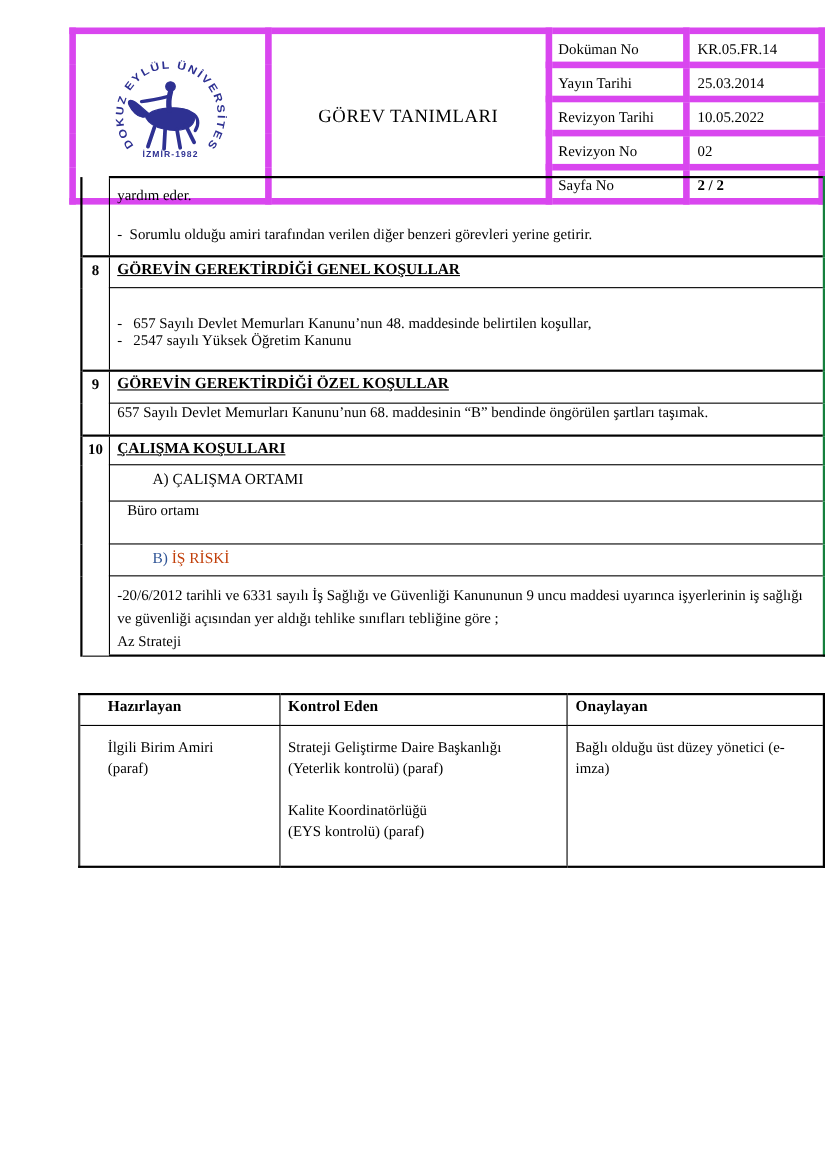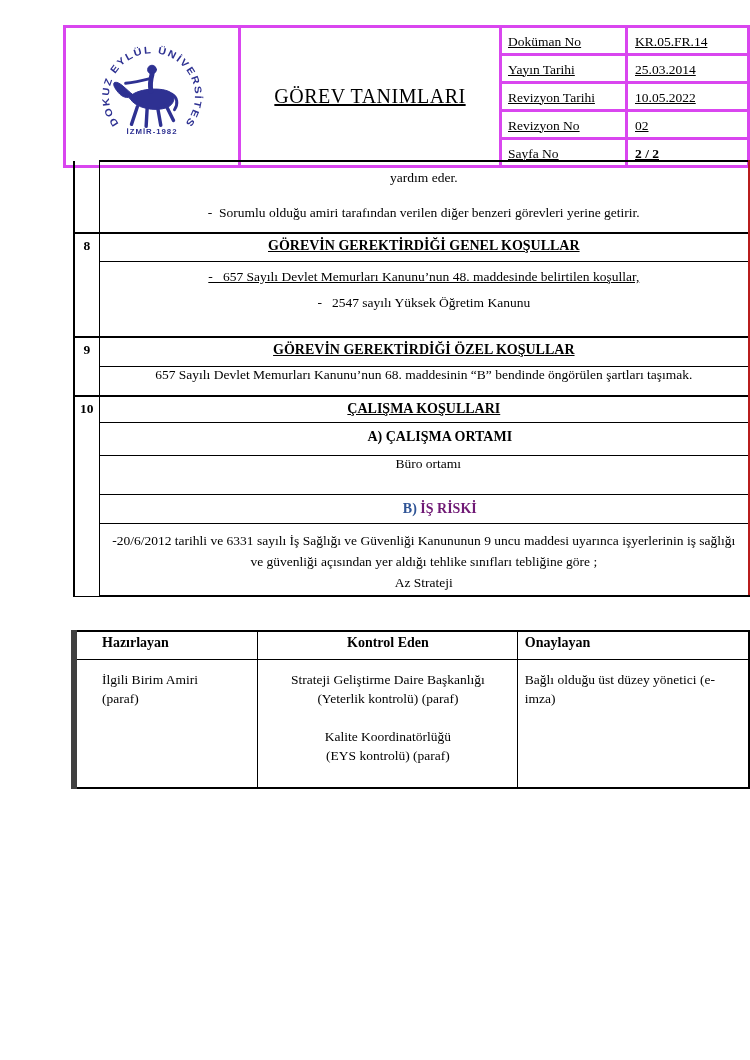--- a/index.html
+++ b/index.html
@@ -4,62 +4,62 @@
 <style>
   html,body{margin:0;padding:0;background:#fff;}
   .page{position:relative;width:750px;height:1060px;background:#ffffff;overflow:hidden;
         font-family:"Liberation Serif",serif;color:#000;}
 
   table{border-collapse:collapse;table-layout:fixed;}
   td{padding:0;vertical-align:top;overflow:hidden;}
 
   
   .header-tbl{position:absolute;left:63px;top:25px;}
-  .header-tbl td{border:3px solid #d946ef;text-decoration:underline;}
+  .header-tbl td{border:6px solid #d946ef;}
   .logo-cell{width:172px;background:#fff;text-align:center;vertical-align:middle;}
   .title-cell{width:258px;text-align:center;vertical-align:middle;
-              font-size:20px;letter-spacing:.5px;}
+              font-size:17px;letter-spacing:.5px;}
   .info-label{width:113px;height:23px;font-size:13.5px;padding:2px 4px 0 6px;vertical-align:middle;}
   .info-value{width:108px;height:23px;font-size:13.5px;padding:2px 4px 0 7px;vertical-align:middle;}
   .bold{font-weight:bold;}
 
   
   .main-tbl{position:absolute;left:73px;top:160px;font-size:13.5px;}
   .main-tbl td{border:1px solid #000;}
   .main-tbl .num{width:24px;text-align:center;font-weight:bold;font-size:13.5px;
                  padding-top:4px;border-left:2px solid #000;}
-  .main-tbl .cnt{width:623px;border-right:2px solid #b91c1c;padding:0 7px;text-align:center;}
+  .main-tbl .cnt{width:623px;border-right:2px solid #15803d;padding:0 7px;}
   .main-tbl tr.sec td{border-top:2px solid #000;}
   .main-tbl tr.first td.num{border-top:none;}
   .main-tbl tr.first td.cnt{border-top:2px solid #000;}
   .main-tbl tr.last td{border-bottom:2px solid #000;}
   .hdr{font-weight:bold;font-size:14px;padding-top:4px !important;text-decoration:underline;}
-  .sub{font-weight:bold;font-size:14px;padding:6px 7px 0 39px !important;}
+  .sub{font-weight:normal;font-size:14px;padding:6px 7px 0 39px !important;}
   .pre{white-space:pre-wrap;}
   .cont1{margin-top:8px;}
   .cont2{margin-top:19px;}
-  .li1{margin-top:7px;text-decoration:underline;}
-  .li2{margin-top:10px;}
+  .li1{margin-top:24px;}
+  .li2{}
   .single{padding-top:6px;}
   .buro{padding-top:14px;}
   .bpar{margin-top:6px;line-height:21px;}
   .brisk{line-height:21px;}
   .b-prefix{color:#2F5496;}
-  .b-label{color:#701a75;}
+  .b-label{color:#c2410c;}
 
   
   .sig-tbl{position:absolute;left:71px;top:630px;font-size:13.5px;}
   .sig-tbl td{border:1px solid #000;}
   .sig-tbl tr:first-child td{border-top:2px solid #000;}
   .sig-tbl tr:last-child td{border-bottom:2px solid #000;}
-  .sig-tbl td:first-child{border-left:6px solid #404040;padding-left:25px;}
+  .sig-tbl td:first-child{border-left:2px solid #404040;padding-left:25px;}
   .sig-tbl td:last-child{border-right:2px solid #000;margin-left:40px;}
   .sig-h{height:24px;font-weight:bold;font-size:14px;padding:3px 6px 0 7px;}
   .sig-c{height:117px;padding:10px 6px 0 7px;line-height:19px;}
-  .c1{width:156px;} .c2{width:259px;text-align:center;} .c3{width:230px;}
+  .c1{width:156px;} .c2{width:259px;} .c3{width:230px;}
   .gapline{height:19px;}
 
   
   .emblem{display:block;margin:0 auto;}
 </style>
 </head>
 <body>
 
 <div class="page">
 

